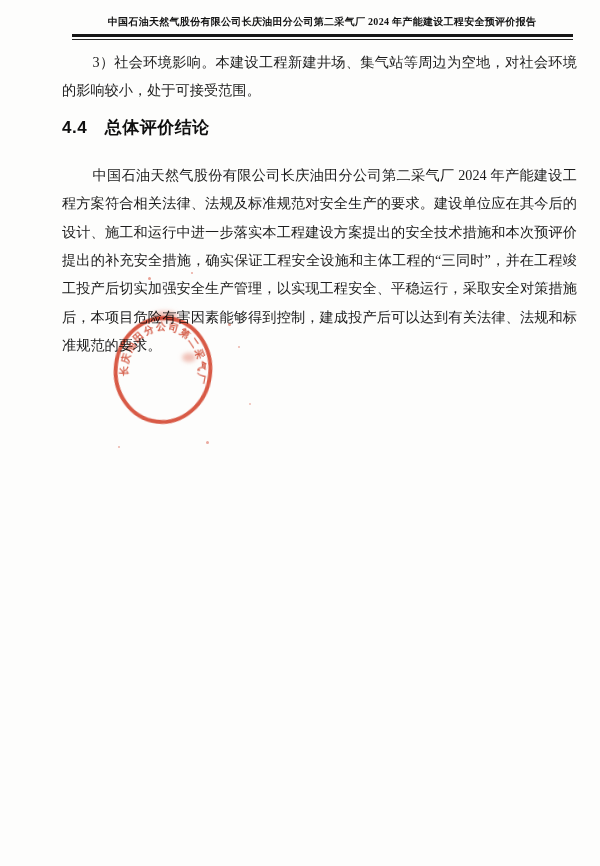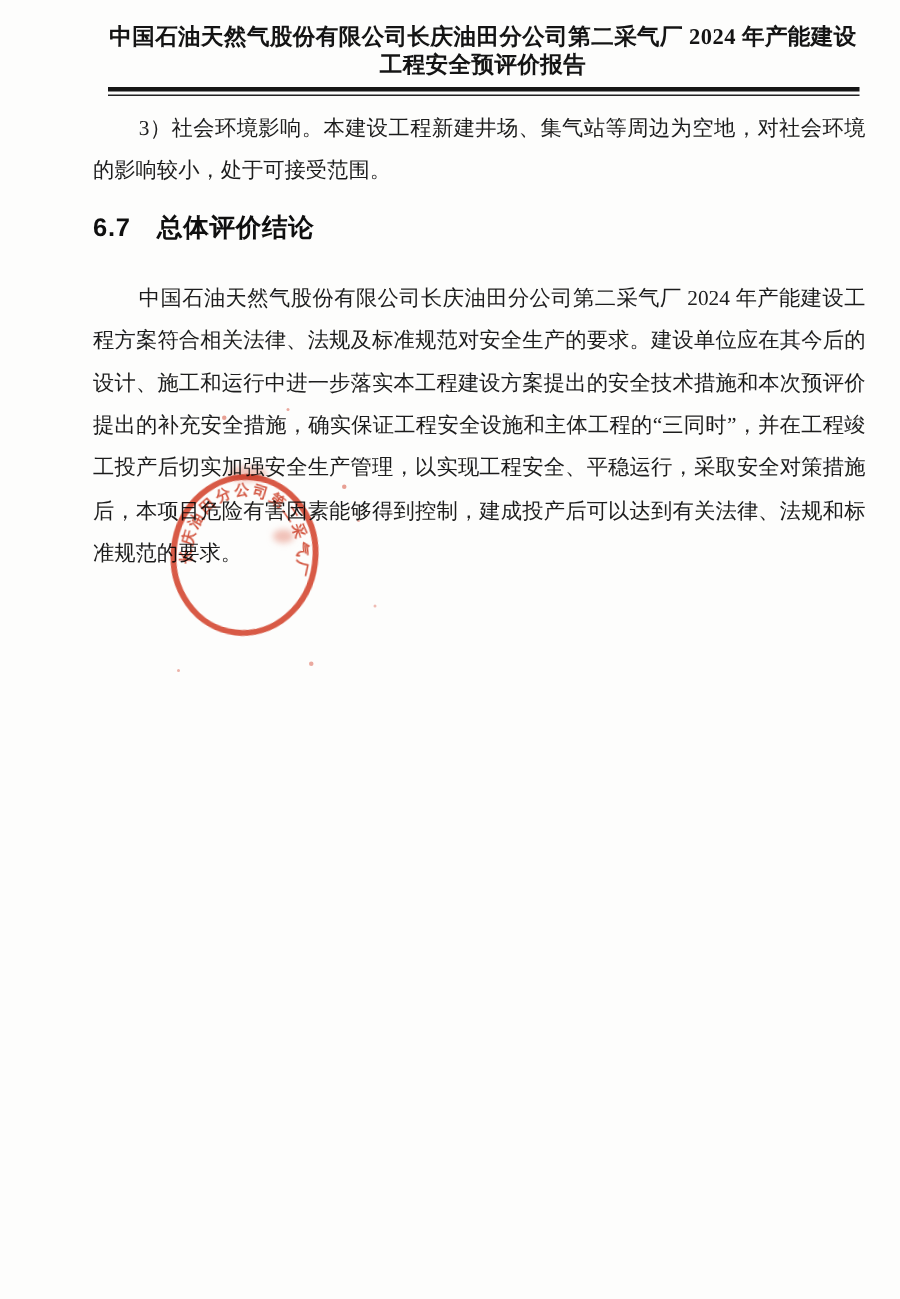--- a/index.html
+++ b/index.html
@@ -11,21 +11,21 @@
     position:relative;
     overflow:hidden;
   }
   .page{position:relative;width:600px;height:866px;}
 
   
   .header-title{
     margin:15px 28px 0 72px;
     width:500px;
     text-align:center;
-    font-size:15px;
+    font-size:10px;
     font-weight:bold;
     letter-spacing:.3px;
     color:#141414;
     font-family:"Liberation Serif","DejaVu Serif",serif;
   }
   .header-rule{
     margin:5px 0 0 72px;
     width:501px;
     height:2px;
     border-top:3px solid #161616;
@@ -101,21 +101,21 @@
 <div class="page">
 
   <header>
     <div class="header-title">中国石油天然气股份有限公司长庆油田分公司第二采气厂 2024 年产能建设工程安全预评价报告</div>
     <div class="header-rule"></div>
   </header>
 
   <main class="content">
     <p class="body-para para-social">3）社会环境影响。本建设工程新建井场、集气站等周边为空地，对社会环境的影响较小，处于可接受范围。</p>
 
-    <h2 class="section-heading">6.7　总体评价结论</h2>
+    <h2 class="section-heading">4.4　总体评价结论</h2>
 
     <p class="body-para para-conclusion">中国石油天然气股份有限公司长庆油田分公司第二采气厂 2024 年产能建设工程方案符合相关法律、法规及标准规范对安全生产的要求。建设单位应在其今后的设计、施工和运行中进一步落实本工程建设方案提出的安全技术措施和本次预评价提出的补充安全措施，确实保证工程安全设施和主体工程的“三同时”，并在工程竣工投产后切实加强安全生产管理，以实现工程安全、平稳运行，采取安全对策措施后，本项目危险有害因素能够得到控制，建成投产后可以达到有关法律、法规和标准规范的要求。</p>
   </main>
 
   <div class="stamp">
     <svg viewBox="0 0 170 180">
       <defs>
         <path id="stampArc" d="M 42.7 107.4 A 45 51 0 1 1 127.3 107.4" fill="none"></path>
       </defs>
       <ellipse class="ring" cx="85" cy="90" rx="60" ry="66"></ellipse>

